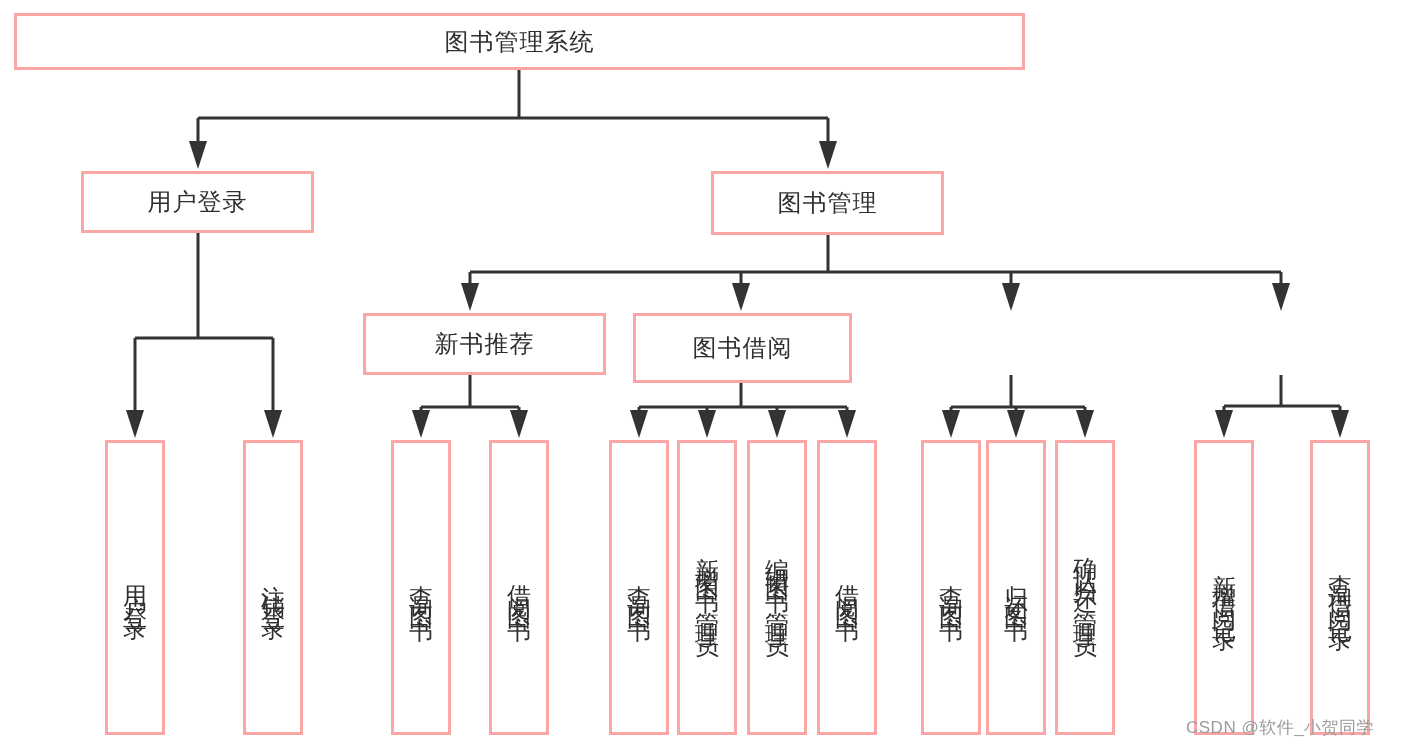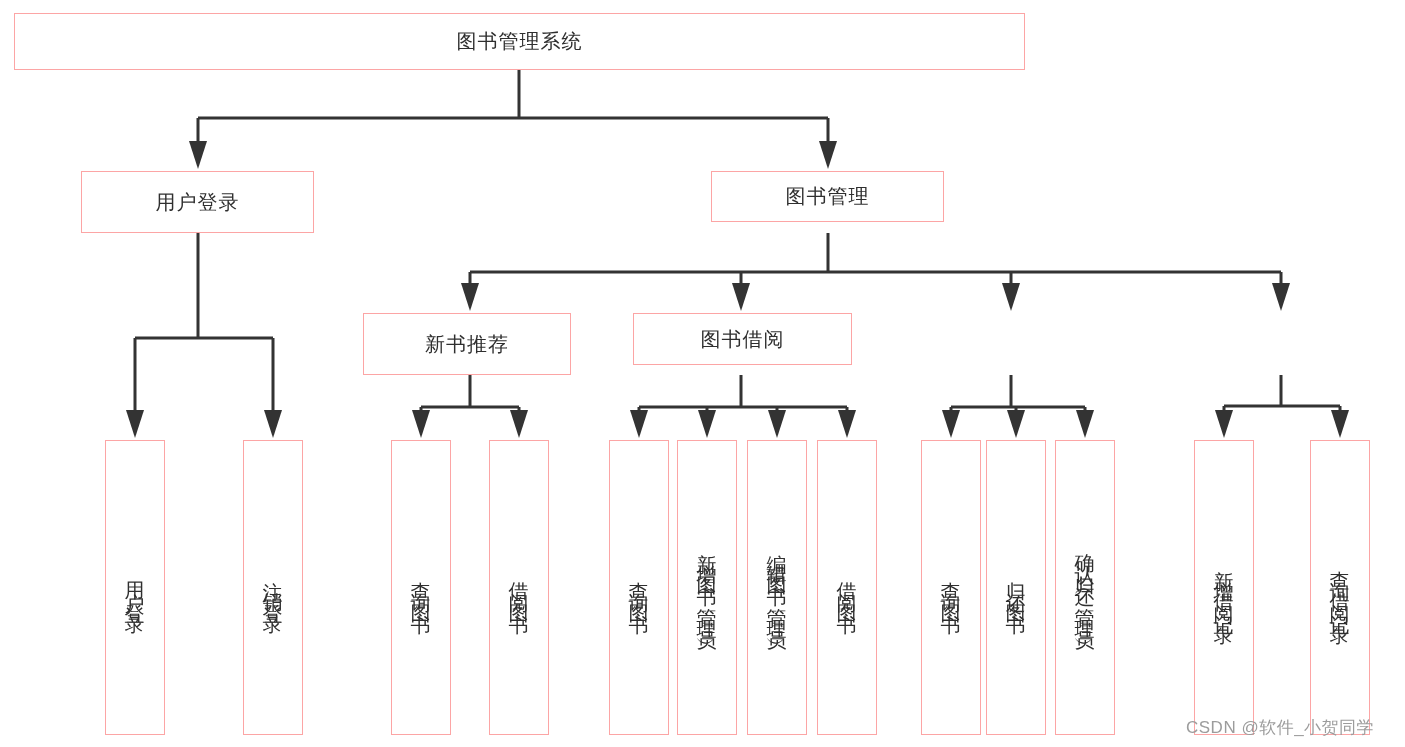--- a/index.html
+++ b/index.html
@@ -27,26 +27,26 @@
     stroke-width: 3;
     fill: none;
   }
   .arrowhead {
     fill: #333333;
   }
   .box {
     position: absolute;
     box-sizing: border-box;
     background: #ffffff;
-    border: 1px solid #fca5a5;
+    border: 3px solid #fca5a5;
     color: #2f2f2f;
     display: flex;
     align-items: center;
     justify-content: center;
-    font-size: 20px;
+    font-size: 24px;
     letter-spacing: 1px;
     white-space: nowrap;
   }
   .vbox {
     writing-mode: vertical-rl;
     letter-spacing: 11px;
     line-height: 60px;
     white-space: normal;
   }
   .watermark {
@@ -92,24 +92,24 @@
       <polygon class="arrowhead" points="1007,410 1025,410 1016,438"></polygon>
       <polygon class="arrowhead" points="1076,410 1094,410 1085,438"></polygon>
       <polygon class="arrowhead" points="1215,410 1233,410 1224,438"></polygon>
       <polygon class="arrowhead" points="1331,410 1349,410 1340,438"></polygon>
     </g>
   </svg>
 
   <div class="box" style="left:14px;top:13px;width:1011px;height:57px">图书管理系统</div>
 
   <div class="box" style="left:81px;top:171px;width:233px;height:62px">用户登录</div>
-  <div class="box" style="left:711px;top:171px;width:233px;height:51px">图书管理</div>
+  <div class="box" style="left:711px;top:171px;width:233px;height:64px">图书管理</div>
 
-  <div class="box" style="left:363px;top:313px;width:208px;height:62px">新书推荐</div>
-  <div class="box" style="left:633px;top:313px;width:219px;height:52px">图书借阅</div>
+  <div class="box" style="left:363px;top:313px;width:243px;height:62px">新书推荐</div>
+  <div class="box" style="left:633px;top:313px;width:219px;height:70px">图书借阅</div>
 
   <div class="box vbox" style="left:105px;top:440px;width:60px;height:295px">用户登录</div>
   <div class="box vbox" style="left:243px;top:440px;width:60px;height:295px">注销登录</div>
 
   <div class="box vbox" style="left:391px;top:440px;width:60px;height:295px">查询图书</div>
   <div class="box vbox" style="left:489px;top:440px;width:60px;height:295px">借阅图书</div>
 
   <div class="box vbox" style="left:609px;top:440px;width:60px;height:295px">查询图书</div>
   <div class="box vbox" style="left:677px;top:440px;width:60px;height:295px">新增图书（管理员）</div>
   <div class="box vbox" style="left:747px;top:440px;width:60px;height:295px">编辑图书（管理员）</div>

